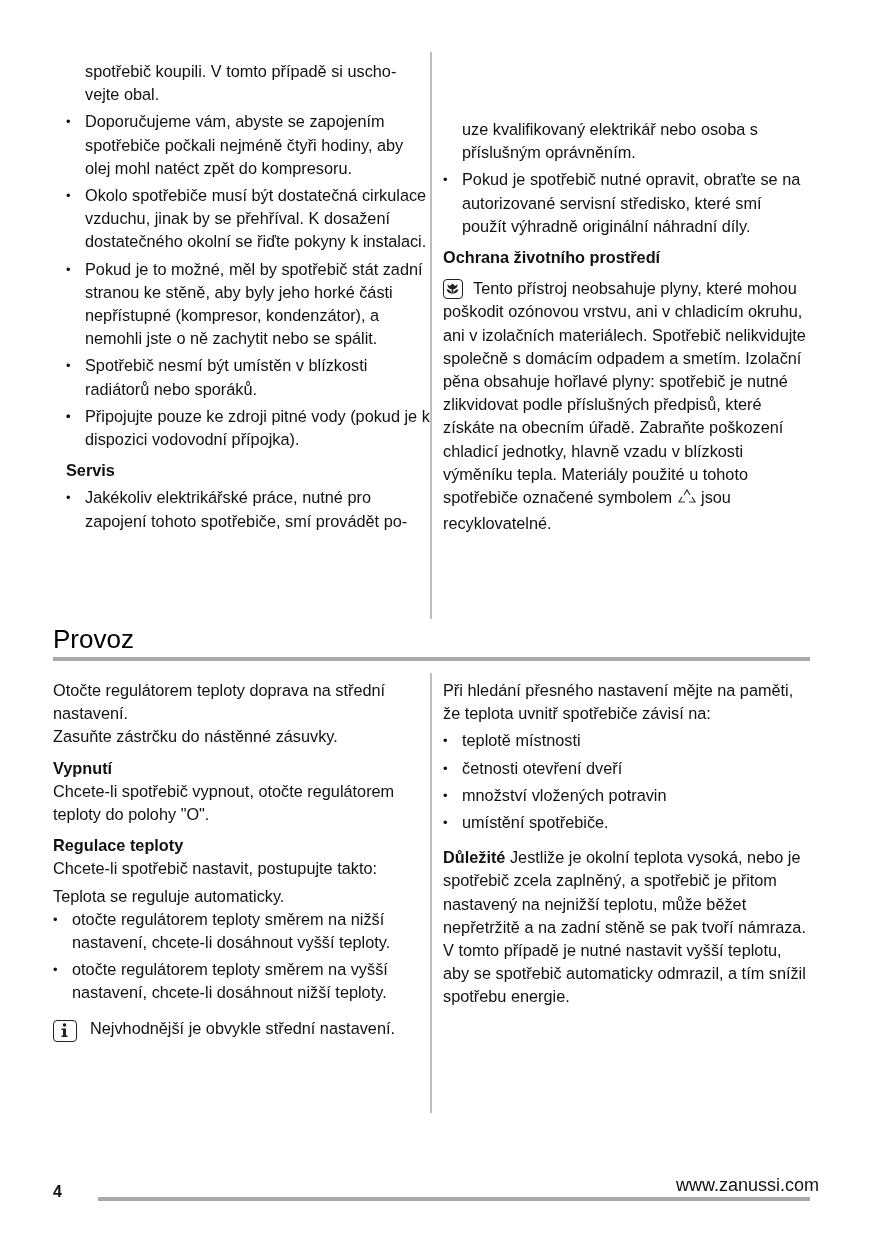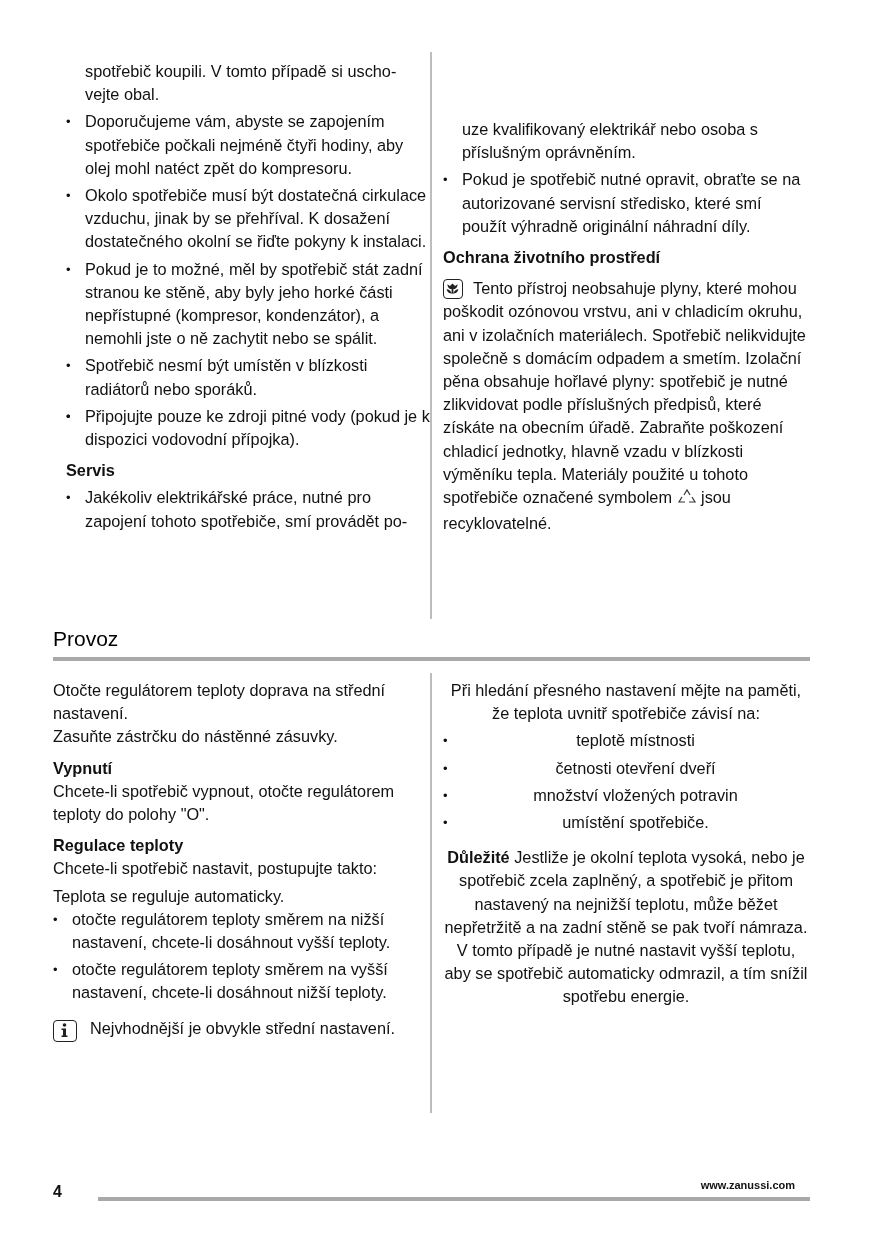--- a/index.html
+++ b/index.html
@@ -12,27 +12,27 @@
   .col-divider { position: absolute; width: 2px; background: #bdbdbd; }
   p { margin: 0; }
   .para { margin: 0; }
   .heading { font-weight: bold; margin: 0; }
   ul.bullets { list-style: none; margin: 0; padding: 0; }
   ul.bullets li { position: relative; padding-left: 19px; margin-bottom: 4px; }
   ul.bullets li .bullet { position: absolute; left: 0; top: 0; font-size: 13px; }
   .gap-s { height: 4px; }
   .gap-m { height: 8px; }
   .section-title {
-    position: absolute; left: 53px; top: 624px; font-size: 21px; line-height: 30px;
+    position: absolute; left: 53px; top: 624px; font-size: 26px; line-height: 30px;
     font-weight: normal; color: #000;
   }
   .section-rule { position: absolute; left: 53px; top: 657px; width: 757px; height: 4px; background: #a9a9a9; }
   .footer-rule { position: absolute; left: 98px; top: 1197px; width: 712px; height: 4px; background: #a9a9a9; }
   .page-num { position: absolute; left: 53px; top: 1180px; font-weight: bold; font-size: 16px; }
-  .footer-url { position: absolute; right: 80px; top: 1174px; font-weight: bold; font-size: 11px; }
+  .footer-url { position: absolute; right: 56px; top: 1174px; font-weight: normal; font-size: 18px; }
   .icon-box {
     display: inline-block; width: 20px; height: 20px; border: 1.6px solid #222; border-radius: 4px;
     vertical-align: top; position: relative; box-sizing: border-box;
   }
   .float-icon { float: left; margin: 2px 10px 0 0; }
   .recycle { display: inline-block; vertical-align: -3px; }
   b.inline-bold { font-weight: bold; }
 </style>
 </head>
 <body>
@@ -113,21 +113,21 @@
         <circle cx="10.5" cy="4" r="1.8" fill="#222"></circle>
         <path d="M7.5 7.5 H12 V14.5 H13.5 V16 H7.5 V14.5 H9 V9 H7.5 Z" fill="#222"></path>
       </svg>
     </span>
     <p class="para">Nejvhodnější je obvykle střední nastavení.</p>
   </div>
 </div>
 
 <div class="col-divider" style="left:430px; top:673px; height:440px;"></div>
 
-<div class="col" style="left:443px; top:679px; width:366px;text-align:center;">
+<div class="col" style="left:443px; top:679px; width:366px;">
   <p class="para" style="margin-bottom:4px;">Při hledání přesného nastavení mějte na paměti, že teplota uvnitř spotřebiče závisí na:</p>
   <ul class="bullets">
     <li><span class="bullet">•</span><span>teplotě místnosti</span></li>
     <li><span class="bullet">•</span><span>četnosti otevření dveří</span></li>
     <li><span class="bullet">•</span><span>množství vložených potravin</span></li>
     <li><span class="bullet">•</span><span>umístění spotřebiče.</span></li>
   </ul>
   <div class="gap-m"></div>
   <p class="para">
     <b class="inline-bold">Důležité</b>

